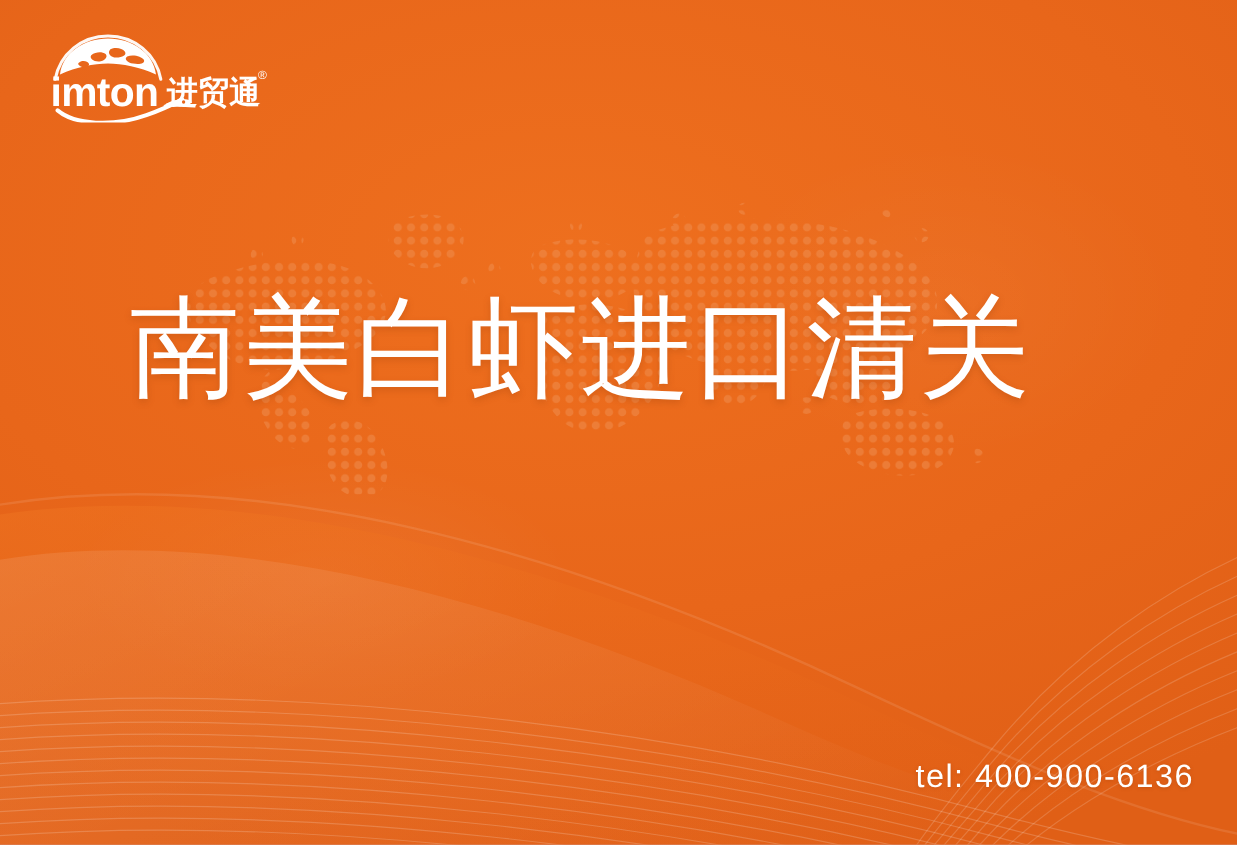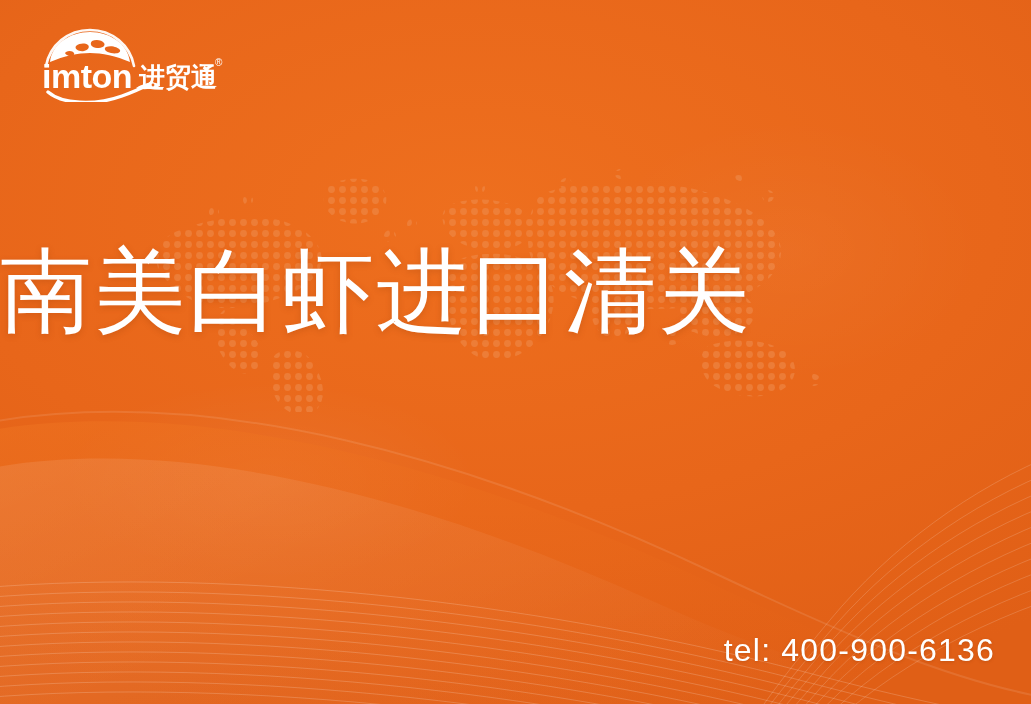--- a/index.html
+++ b/index.html
@@ -74,41 +74,41 @@
     top: 26px;
     width: 190px;
     height: 76px;
   }
 
   #headline {
     position: absolute;
     left: 0;
     top: 232px;
     width: 860px;
-    text-align: left;
+    text-align: right;
     color: #ffffff;
     font-family: "Liberation Sans", "DejaVu Sans", sans-serif;
     font-size: 92px;
     line-height: 118px;
     letter-spacing: 2px;
     font-weight: 400;
     text-shadow: 0 2px 6px rgba(150,60,10,0.28);
     white-space: nowrap;
   }
   #headline .line {
     display: block;
   }
 
   #tel {
     position: absolute;
     right: 36px;
     top: 632px;
     color: #ffffff;
     font-family: "Liberation Sans", sans-serif;
-    font-size: 32px;
+    font-size: 27px;
     letter-spacing: 1.2px;
     text-shadow: 0 1px 3px rgba(150,60,10,0.35);
     white-space: nowrap;
   }
 </style>
 </head>
 <body>
 
 <div id="banner">
 

